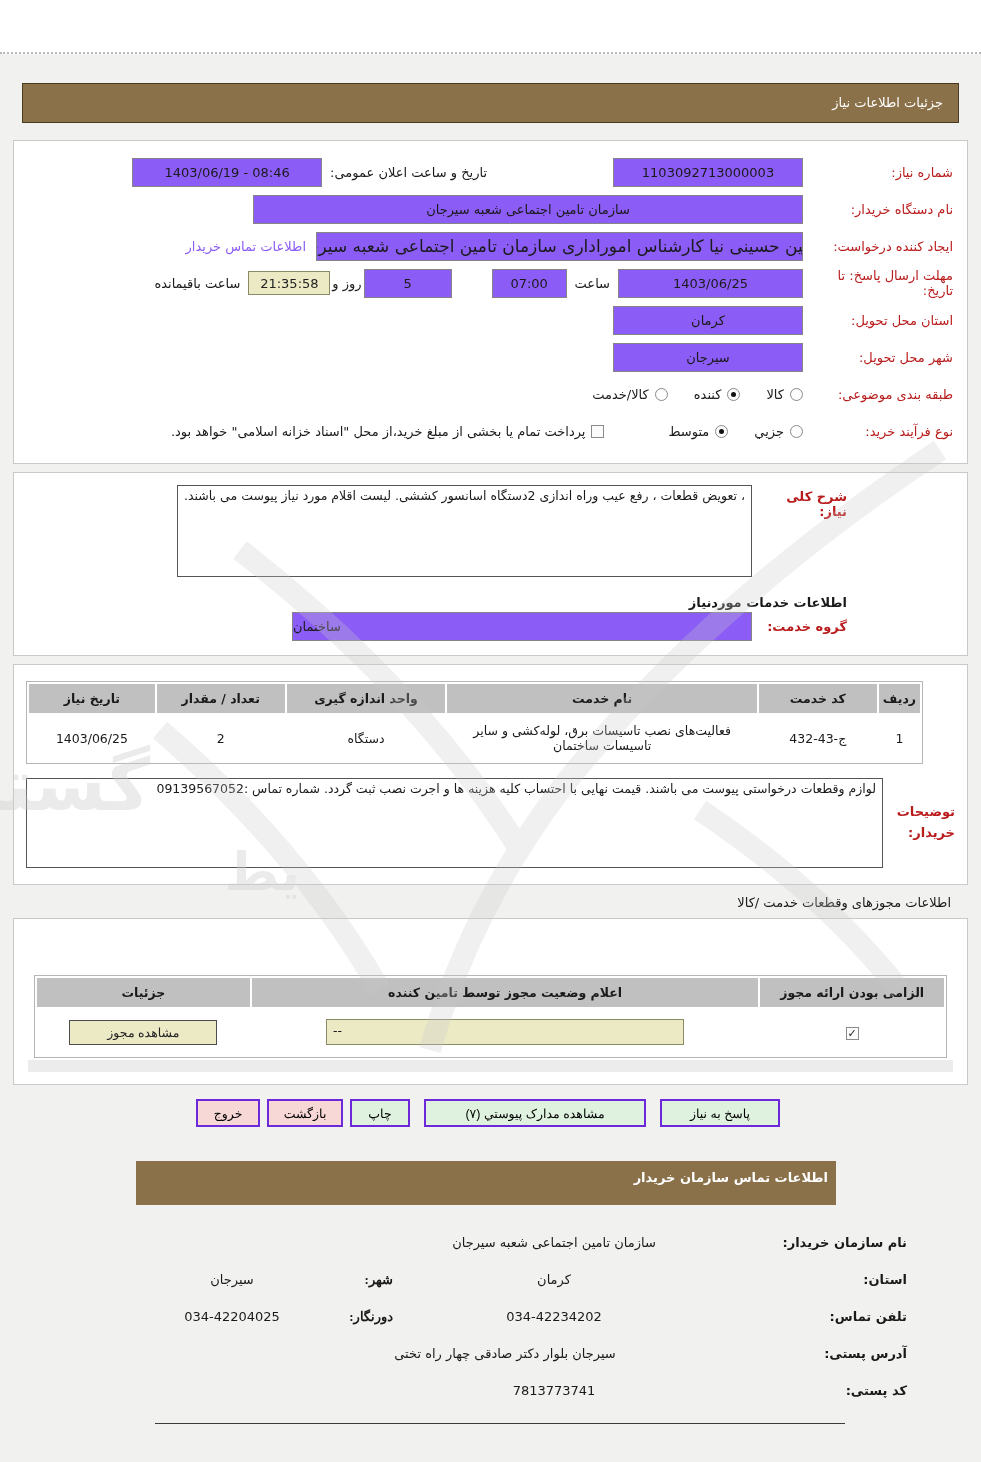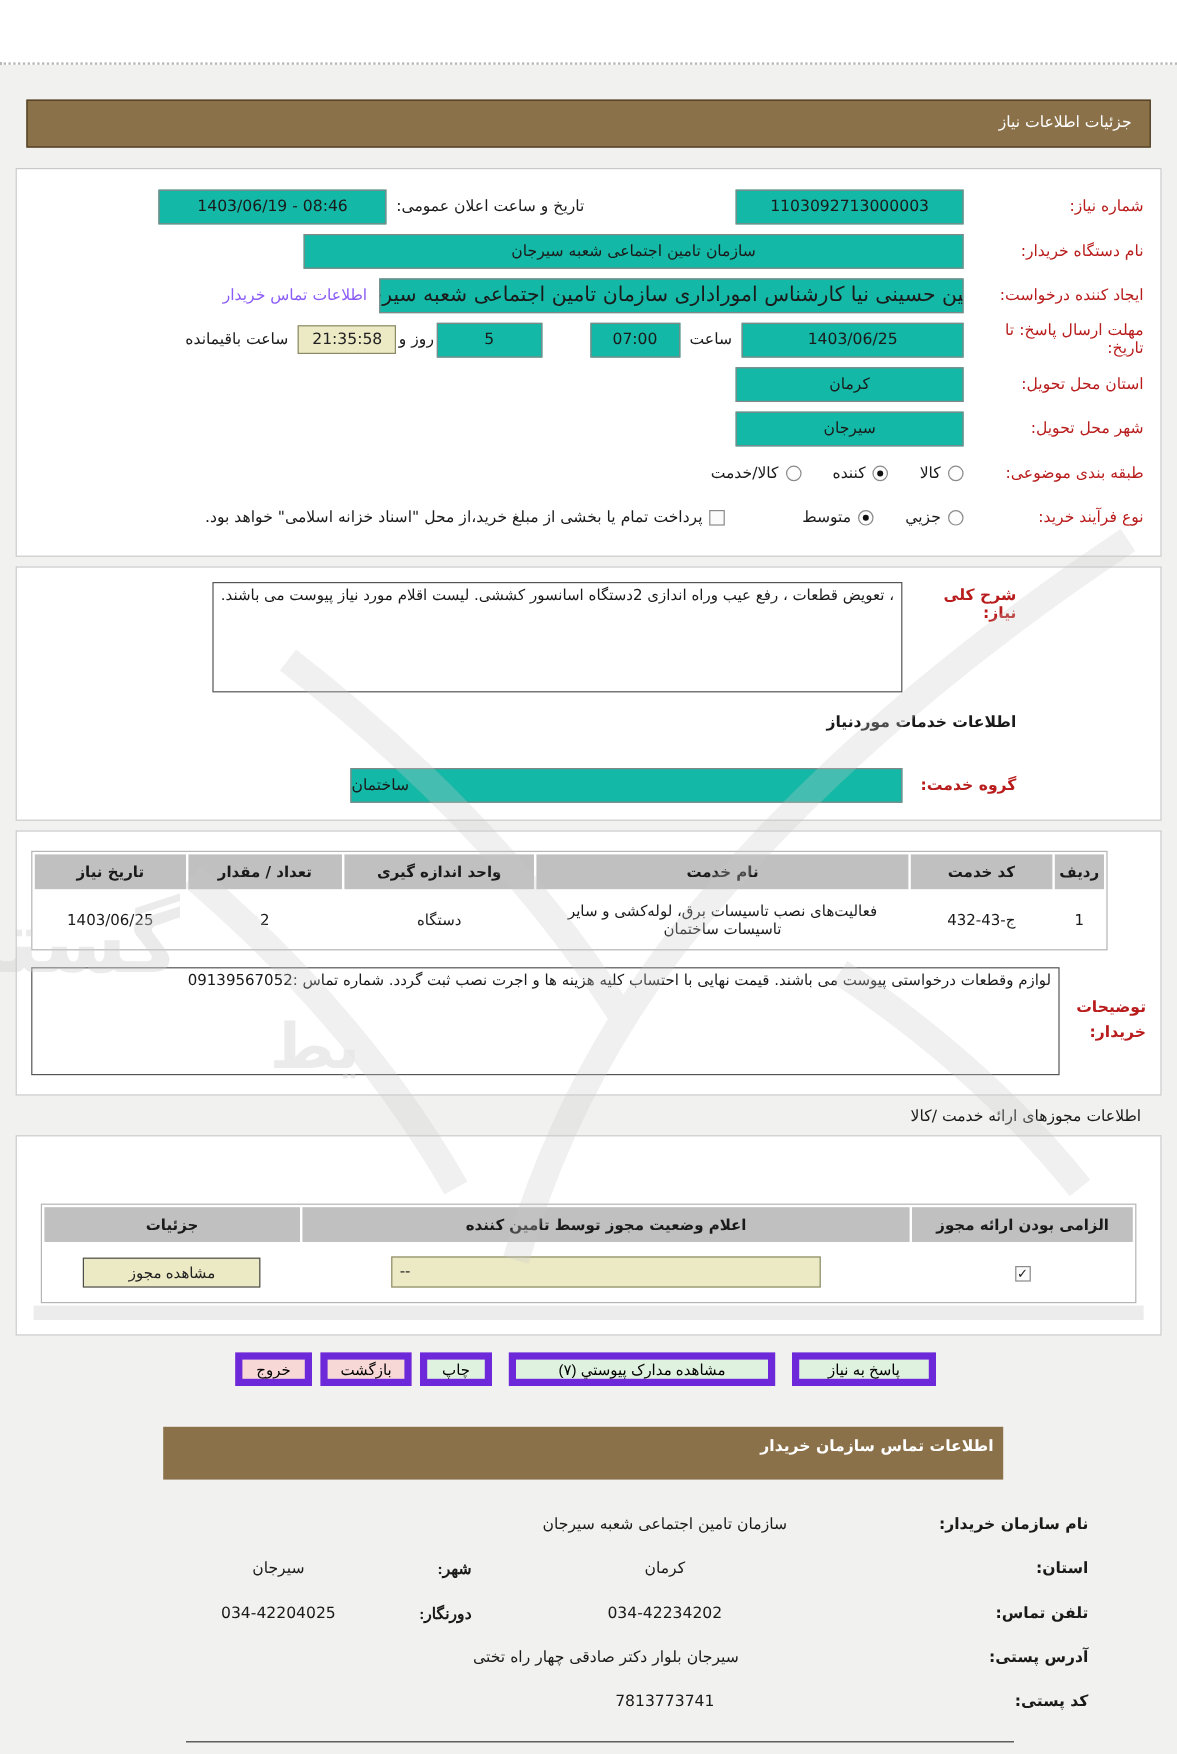--- a/index.html
+++ b/index.html
@@ -21,21 +21,21 @@
     background:#8a7149; border:1px solid #4a3a20;
     color:#ffffff; line-height:38px; padding-right:15px; font-size:13px;
   }
 
   .panel { background:#ffffff; border:1px solid #c9c9c9; margin:0 13px; }
   .panel1 { margin-top:17px; padding:16px 14px 10px 14px; }
 
   .frow { display:flex; align-items:center; margin-bottom:7px; min-height:30px; }
   .flabel { width:150px; flex-shrink:0; color:#b91c1c; padding-left:6px; }
   .ibox {
-    height:29px; border:1px solid #858585; background:#14b8a6;
+    height:29px; border:1px solid #858585; background:#8b5cf6;
     display:flex; align-items:center; justify-content:center;
     font-size:13px; overflow:hidden; white-space:nowrap;
   }
   .ibox.rt { justify-content:flex-end; padding-right:10px; }
   .w190 { width:190px; } .w75 { width:75px; } .w88 { width:88px; }
   .link { color:#8b5cf6; cursor:pointer; margin-right:10px; white-space:nowrap; }
   .beige {
     background:#ece9c5; border:1px solid #8a8a66; color:#222;
     display:flex; align-items:center; justify-content:center; height:24px;
   }
@@ -48,21 +48,21 @@
     display:inline-flex; align-items:center; justify-content:center;
     font-size:11px; line-height:1; flex-shrink:0; cursor:pointer; }
   .opt-label { margin:0 6px 0 26px; white-space:nowrap; }
 
   .panel2 { margin-top:8px; padding:12px 120px 14px 20px; }
   .tarea { border:1px solid #555; background:#fff; padding:1px 6px; font-size:12.5px;
     line-height:1.5; overflow:hidden; }
   .desc-row { display:flex; align-items:flex-start; }
   .desc-row .flabel { font-weight:bold; width:95px; padding-top:4px; }
   .desc-box { width:575px; height:92px; }
-  .sec-head { font-weight:bold; margin:18px 0 30px 0;text-align:right; }
+  .sec-head { font-weight:bold; margin:18px 0 2px 0;text-align:right; }
   .group-row { display:flex; align-items:center; }
   .group-row .flabel { font-weight:bold; width:95px; }
   .group-box { width:460px; }
 
   .panel3 { margin-top:8px; padding:14px 12px 16px 12px; }
   table { border-collapse:separate; border-spacing:2px; }
   .svc-table { width:897px; margin:2px 32px 14px auto; border:1px solid #b5b5b5; }
   th { background:#c0c0c0; font-weight:bold; font-size:12.5px; padding:7px 4px; }
   td { background:#ffffff; font-size:12.5px; padding:8px 4px; text-align:center; }
   .notes-row { display:flex; align-items:flex-start; margin-top:4px; }
@@ -74,21 +74,21 @@
   .panel4 { margin-top:6px; padding:56px 12px 12px 12px; }
   .permit-table { width:913px; margin:0 auto; border:1px solid #b5b5b5; }
   .permit-table td { padding:10px 4px; }
   .permit-footer { height:12px; background:#ececec; margin:2px 2px 0 2px; }
   .status-input { width:358px; height:26px; background:#ece9c5; border:1px solid #8a8a66;
     margin:0 auto; text-align:left; direction:ltr; padding:3px 6px; font-size:12.5px; }
   .permit-btn { width:148px; height:25px; margin:0 auto; font-size:12.5px;
     border:1px solid #4d4d4d; cursor:pointer; }
 
   .btn-row { display:flex; align-items:center; margin:14px 201px 0 0; }
-  .btn { height:28px; border:6px solid #6d28d9; display:flex; align-items:center;
+  .btn { height:28px; border:2px solid #6d28d9; display:flex; align-items:center;
     justify-content:center; font-size:12.5px; cursor:pointer; padding:0 10px; white-space:nowrap; }
   .btn.green { background:#dff2df; }
   .btn.pink  { background:#f8d7d7; }
 
   .title-bar2 {
     margin:34px 145px 0 136px; height:44px;
     background:#8a7149; color:#fff; font-weight:bold;
     line-height:34px; padding-right:8px; font-size:13px;
   }
 
@@ -234,21 +234,21 @@
     </tr>
   </tbody>
     </table>
 
   <div class="notes-row">
     <div class="flabel">توضیحات خریدار:</div>
     <div class="tarea notes-box">لوازم وقطعات درخواستی پیوست می باشند. قیمت نهایی با احتساب کلیه هزینه ها و اجرت نصب ثبت گردد.  شماره تماس :09139567052</div>
   </div>
 </div>
 
-<div class="free-head">اطلاعات مجوزهای ارائه خدمت /کالا</div>
+<div class="free-head">اطلاعات مجوزهای وقطعات خدمت /کالا</div>
 
 <div class="panel panel4">
   <table class="permit-table">
     <tbody>
         <tr>
       <th style="width:183px">الزامی بودن ارائه مجوز</th>
       <th style="width:505px">اعلام وضعیت مجوز توسط تامین کننده</th>
       <th style="width:212px">جزئیات</th>
     </tr>
     <tr>

